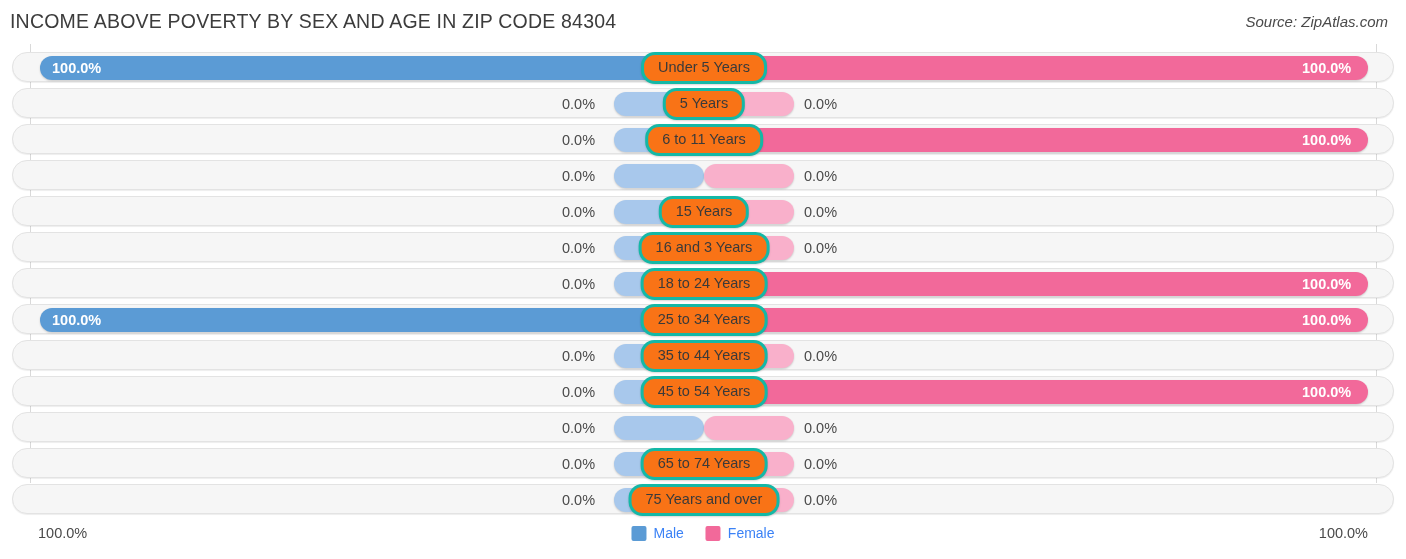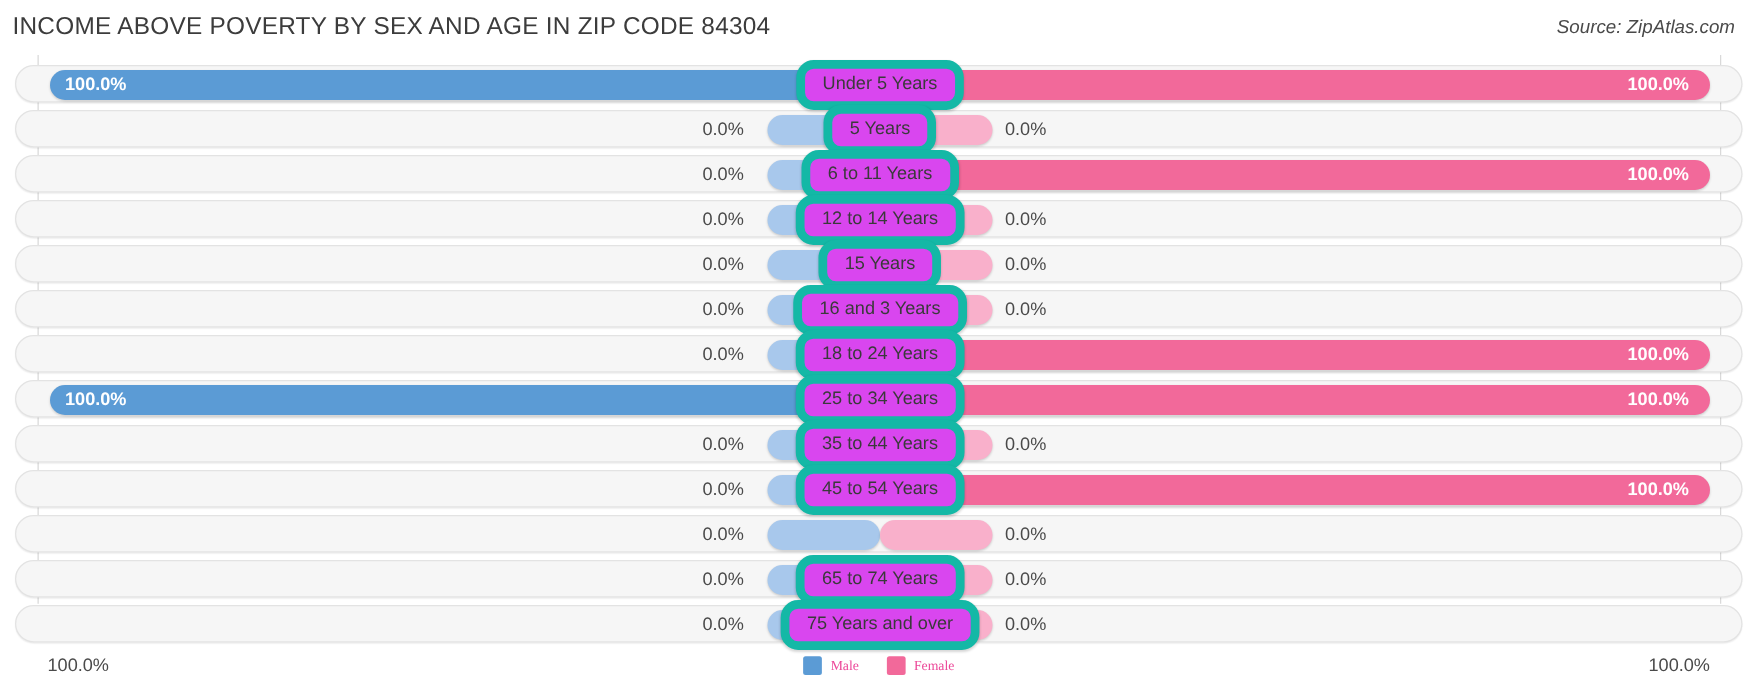--- a/index.html
+++ b/index.html
@@ -60,22 +60,22 @@
     position:absolute;top:50%;transform:translateY(-50%);
     font-size:14.5px;white-space:nowrap;
   }
   .val.inside{color:#ffffff;font-weight:600;}
   .val.outside{color:#4a4a4a;}
 
   
   .pill{
     position:absolute;top:50%;left:50%;
     transform:translate(-50%,-50%);
-    background:#d946ef;
-    border:7px solid #14b8a6;
+    background:#f97316;
+    border:3px solid #14b8a6;
     border-radius:14px;
     height:26px;line-height:25px;
     padding:0 14px;
     font-size:14.5px;color:#3a3a3a;
     white-space:nowrap;
     box-shadow:0 1px 2px rgba(0,0,0,.16);
     z-index:5;
   }
   
   .footer{
@@ -85,21 +85,21 @@
     position:absolute;top:6px;font-size:14.5px;color:#4a4a4a;white-space:nowrap;
   }
   .axis-left{left:38px;}
   .axis-right{right:38px;}
   .legend{
     position:absolute;left:50%;top:6px;transform:translateX(-50%);
     display:flex;align-items:center;gap:22px;
   }
   .legend-item{display:flex;align-items:center;gap:7px;}
   .swatch{width:15px;height:15px;border-radius:2px;display:block;}
-  .legend-text{font-size:11px;color:#ec4899;font-family:Liberation Serif, serif;}
+  .legend-text{font-size:14px;color:#3b82f6;}
 </style>
 </head>
 <body>
 
 <div class="header">
   <div class="title">INCOME ABOVE POVERTY BY SEX AND AGE IN ZIP CODE 84304</div>
   <div class="source">Source: ZipAtlas.com</div>
 </div>
 
 <div class="plot" id="plot">
@@ -131,21 +131,20 @@
         <div class="val inside" style="left: 1289px;">100.0%</div>
         <div class="pill">6 to 11 Years</div>
       </div>
     </div>
     <div class="row" style="top: 116px;">
       <div class="barwrap">
         <div class="bar male" style="width: 90px; left: 601px; background: rgb(168, 200, 236);"></div>
         <div class="val outside" style="left: 549px;">0.0%</div>
         <div class="bar female" style="width: 90px; left: 691px; background: rgb(249, 176, 203);"></div>
         <div class="val outside" style="left: 791px;">0.0%</div>
-        <div class="pill">12 to 14 Years</div>
       </div>
     </div>
     <div class="row" style="top: 152px;">
       <div class="barwrap">
         <div class="bar male" style="width: 90px; left: 601px; background: rgb(168, 200, 236);"></div>
         <div class="val outside" style="left: 549px;">0.0%</div>
         <div class="bar female" style="width: 90px; left: 691px; background: rgb(249, 176, 203);"></div>
         <div class="val outside" style="left: 791px;">0.0%</div>
         <div class="pill">15 Years</div>
       </div>

